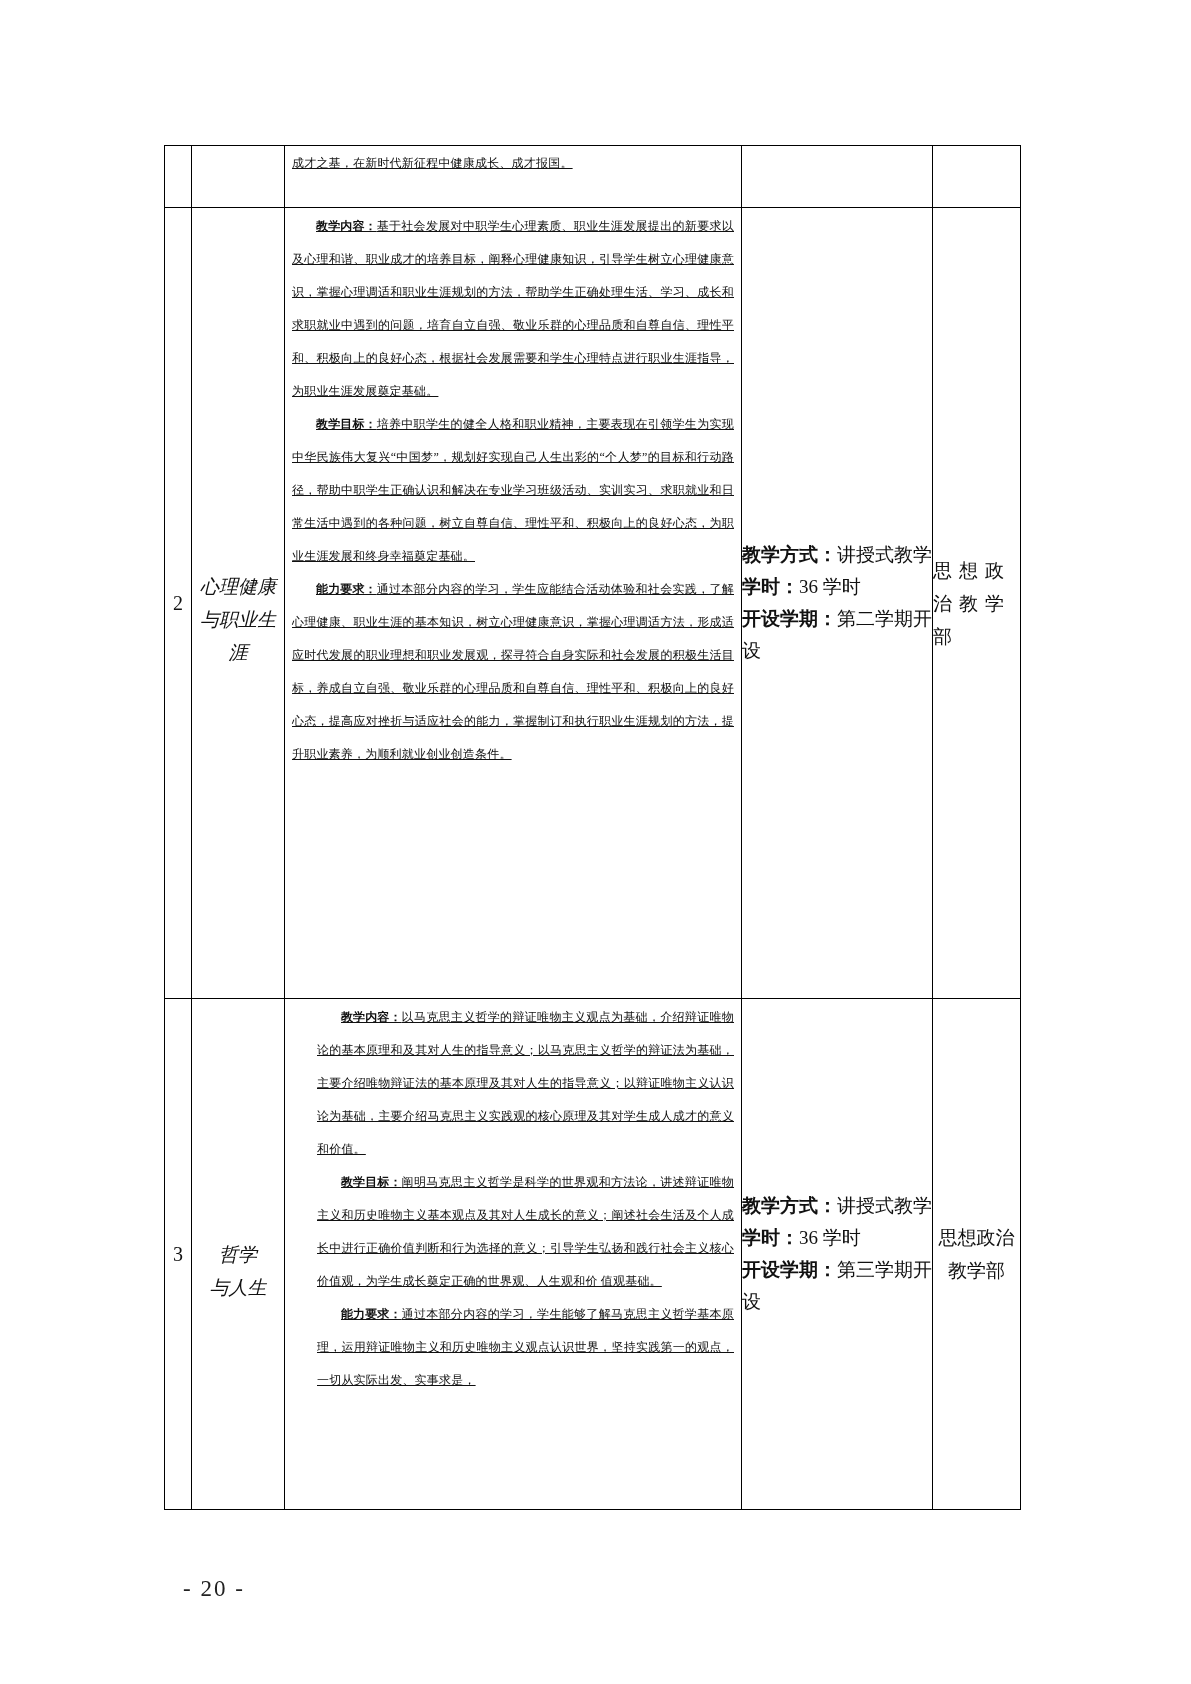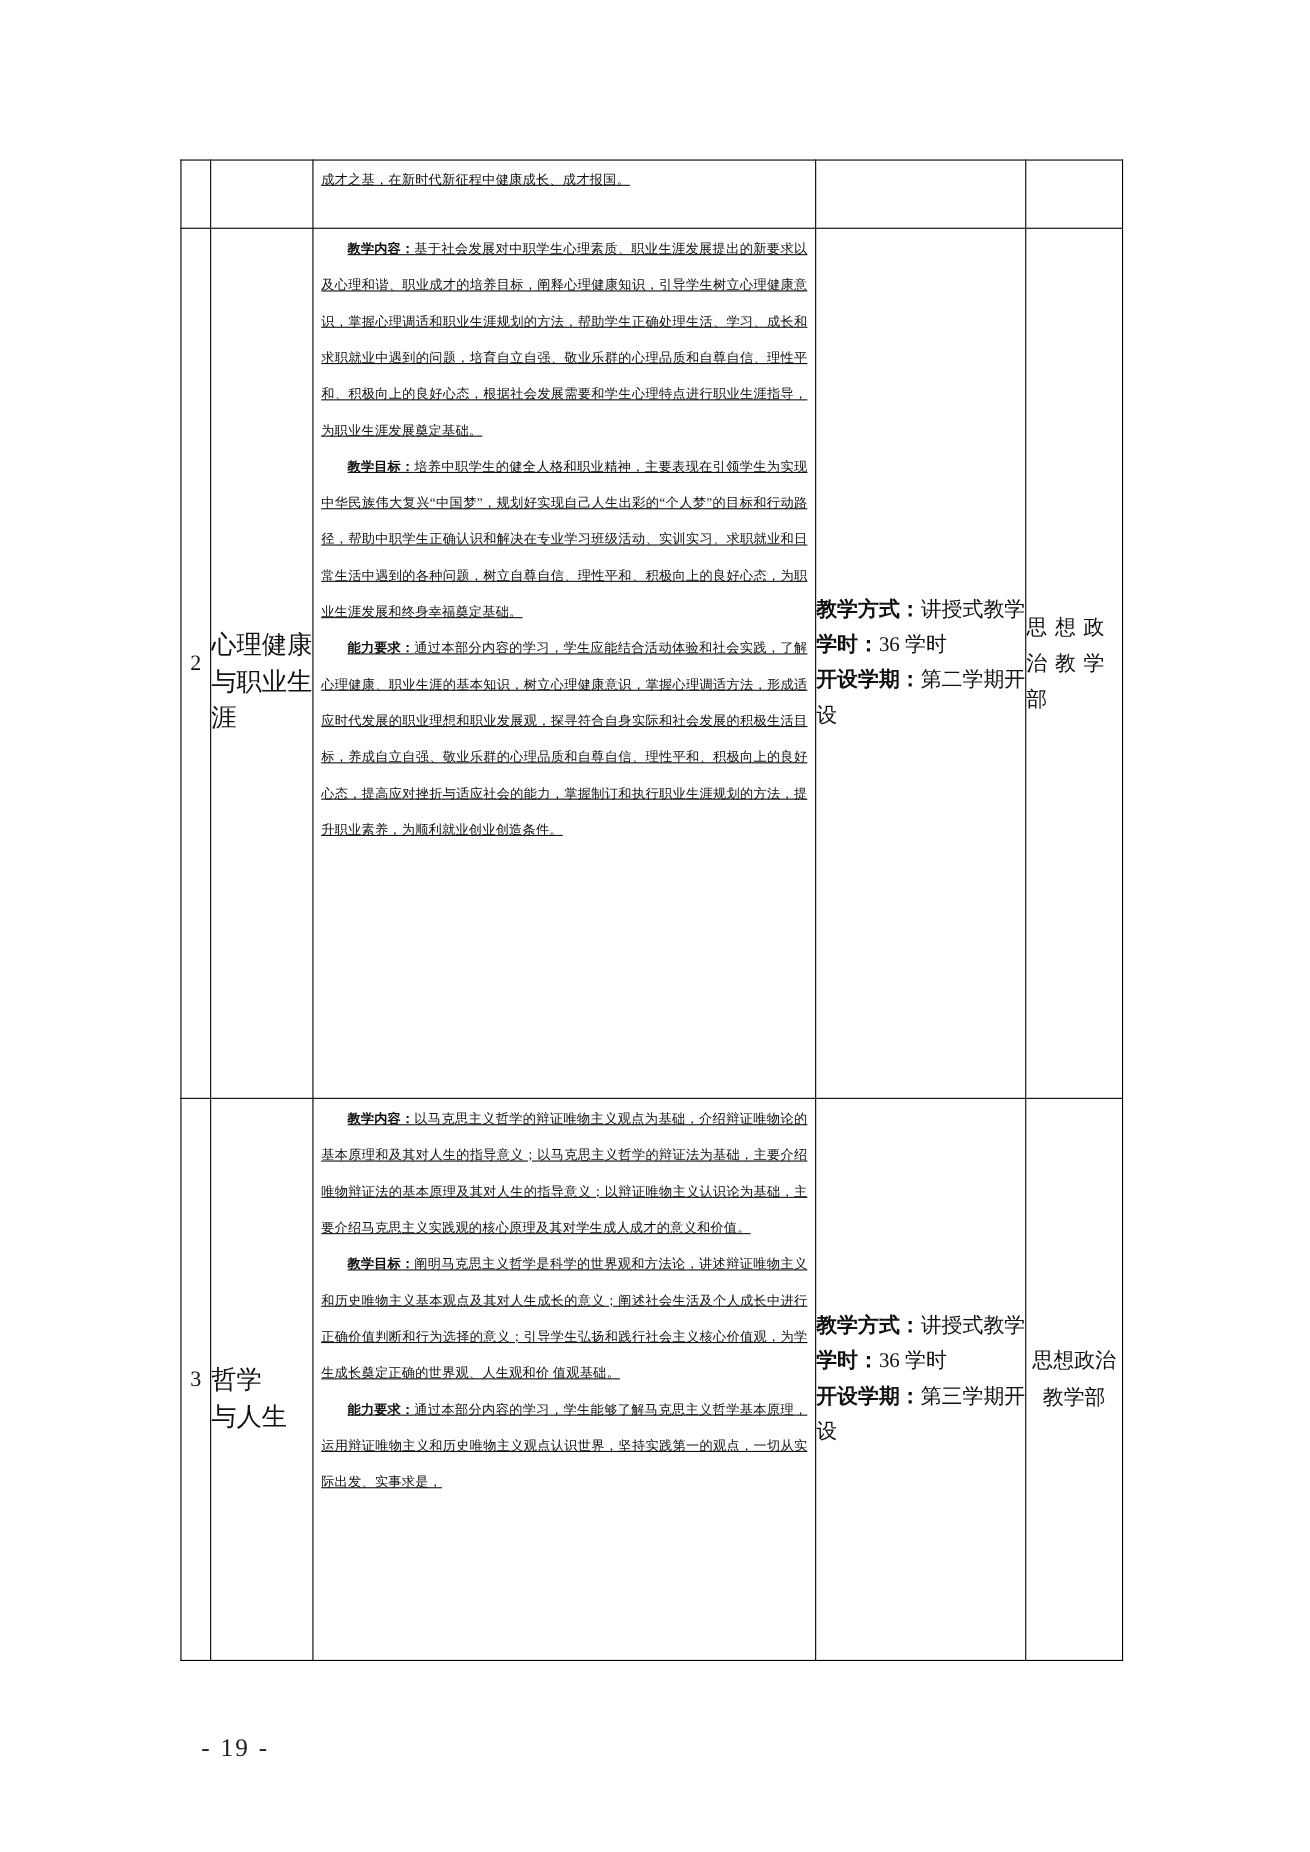--- a/index.html
+++ b/index.html
@@ -27,21 +27,21 @@
   col.c-num{width:27px;}
   col.c-course{width:93px;}
   col.c-content{width:457px;}
   col.c-method{width:191px;}
   col.c-dept{width:88px;}
 
   td.content-td{vertical-align:top;}
   .clip{overflow:hidden;padding:1px 7px;}
   .clip.h1{height:59px;}
   .clip.h2{height:786px;}
-  .clip.h3{height:506px;}
+  .clip.h3{height:506px;margin-left:25px;}
 
   .para{
     margin:0;
     font-size:12px;
     line-height:33px;
     text-align:justify;
     text-indent:2em;
     letter-spacing:0.2px;
     text-decoration:underline;
   }
@@ -51,25 +51,26 @@
     font-family:"Liberation Sans", sans-serif;
     letter-spacing:0;
     text-align:center;
   }
 
   .num-cell{
     text-align:center;
     font-size:20px;
   }
   .course-cell{
-    text-align:left;
-    font-size:23px;
+    text-align:center;
+    font-size:19px;
     line-height:33px;
     padding:0 4px;
     white-space:pre-line;
+    font-style:italic;
   }
   .method-cell{padding:2px 5px;}
   .method-line{
     font-size:19px;
     line-height:32px;
     text-align:left;
     margin:0;
   }
   .method-line .plabel{font-size:19px;}
 
@@ -168,14 +169,14 @@
         <p class="method-line"><span class="plabel">学时：</span><span>36 学时</span></p>
         <p class="method-line"><span class="plabel">开设学期：</span><span>第三学期开设</span></p>
       </td>
       <td class="dept-cell dept-center">
         <span>思想政治教学部</span>
       </td>
     </tr>
   </tbody>
     </table>
 
-  <div class="page-number">- 19 -</div>
+  <div class="page-number">- 20 -</div>
 </div>
 
 </body></html>

